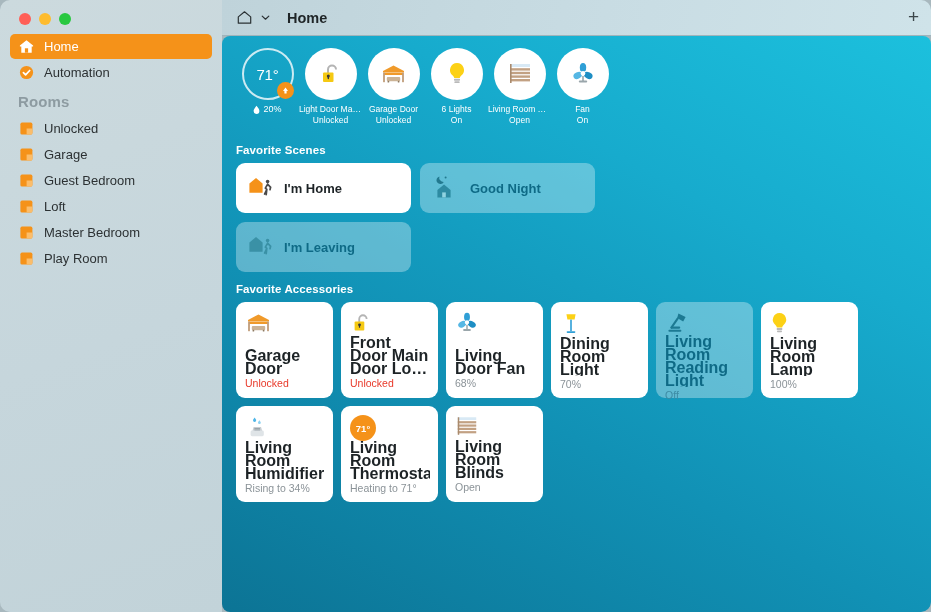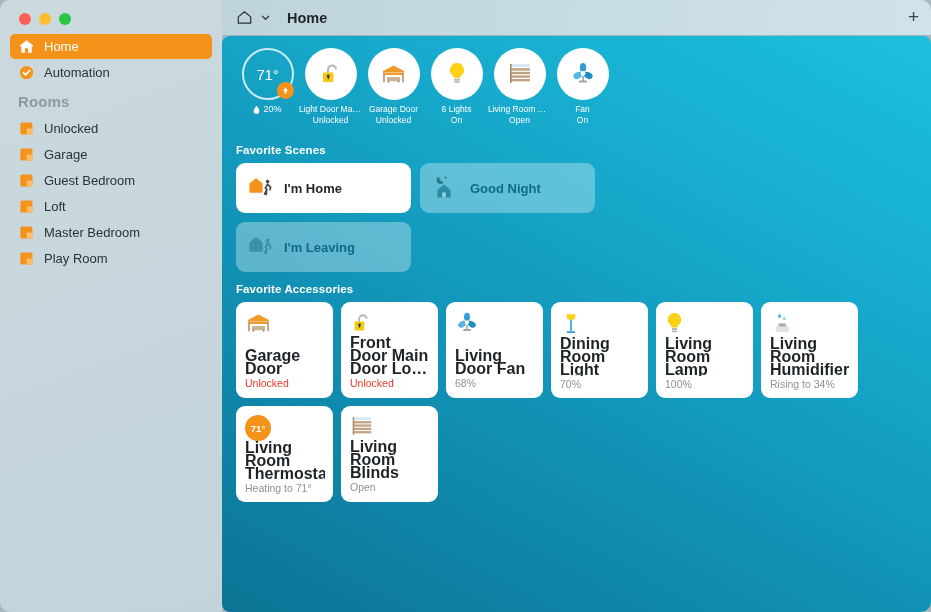--- a/index.html
+++ b/index.html
@@ -501,20 +501,34 @@
                 <rect x="10.2" y="8.6" width="1.6" height="11.6" fill="#2f9fd6"></rect>
                 <rect x="6.6" y="20.2" width="8.8" height="1.7" rx=".8" fill="#2f9fd6"></rect>
               </svg>
           </div>
           <div class="acc-body">
             <div class="acc-name">Dining Room Light</div>
             <div class="acc-state">70%</div>
           </div>
         </div>
 
+        <div class="acc off">
+          <div class="acc-icon">
+            <svg width="26" height="24" viewBox="0 0 26 24">
+                <path d="M13.4 2.6 20.6 6l-2.4 4.6-6-3.6z" fill="#1d7a93"></path>
+                <path d="M12.6 7.6 6.4 16.6" stroke="#1d7a93" stroke-width="2.1" fill="none" stroke-linecap="round"></path>
+                <path d="M6.6 16.6h7.6" stroke="#1d7a93" stroke-width="2.1" fill="none" stroke-linecap="round"></path>
+                <rect x="3.4" y="18.8" width="13" height="2" rx="1" fill="#1d7a93"></rect>
+              </svg>
+          </div>
+          <div class="acc-body">
+            <div class="acc-name">Living Room Reading Light</div>
+            <div class="acc-state">Off</div>
+          </div>
+        </div>
 
         <div class="acc on">
           <div class="acc-icon">
             <svg width="19" height="26" viewBox="0 0 20 27">
                 <path d="M10 2a7 7 0 0 0-4.3 12.5c.9.8 1.4 1.6 1.5 2.6h5.6c.1-1 .6-1.8 1.5-2.6A7 7 0 0 0 10 2z" fill="#fcd116"></path>
                 <rect x="7" y="17.8" width="6" height="1.9" rx=".6" fill="#b9b9b9"></rect>
                 <rect x="7.4" y="20.3" width="5.2" height="1.8" rx=".7" fill="#b9b9b9"></rect>
               </svg>
           </div>
           <div class="acc-body">

